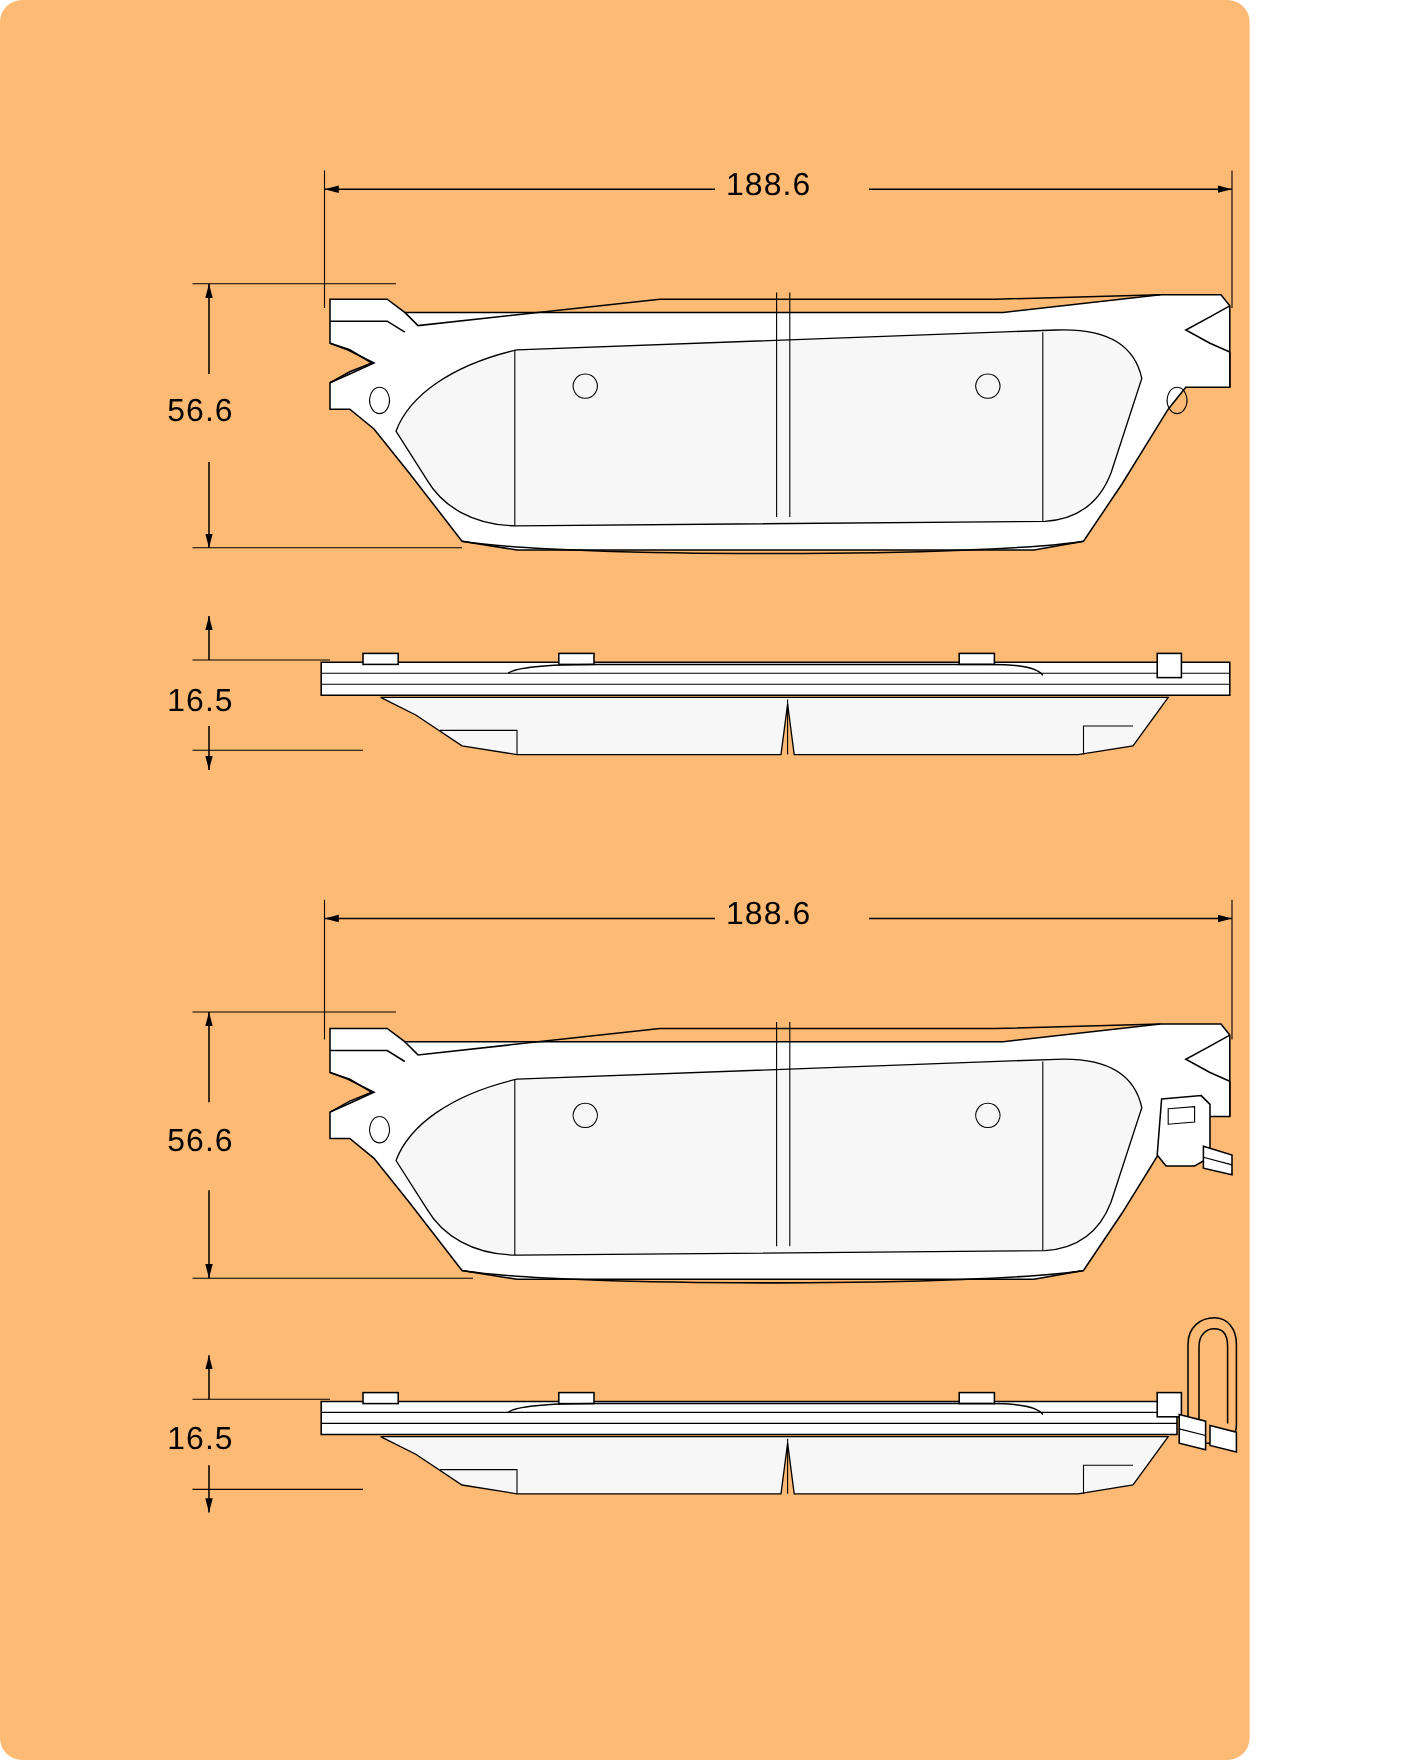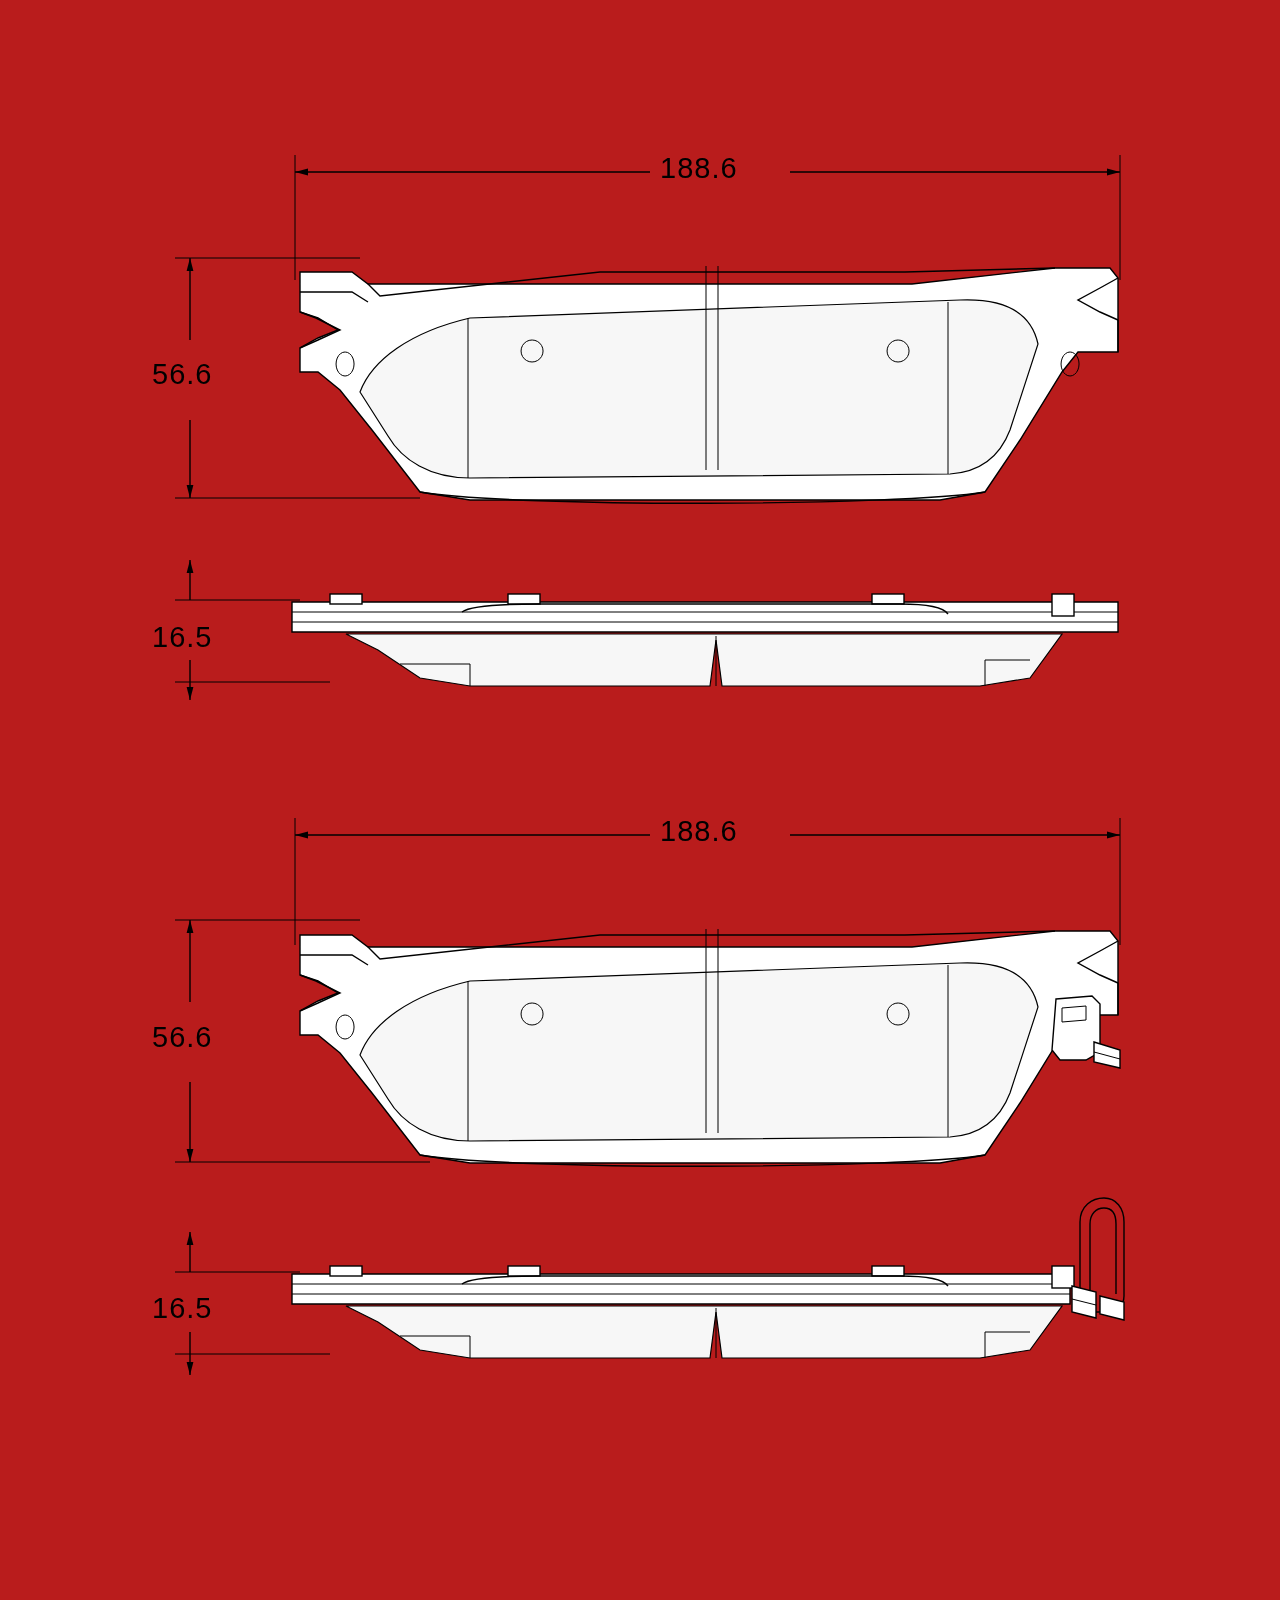--- a/index.html
+++ b/index.html
@@ -8,23 +8,24 @@
     background: #ffffff;
   }
   body {
     width: 1280px;
     height: 1600px;
     font-family: "Liberation Sans", sans-serif;
     overflow: hidden;
   }
   #sheet {
     position: relative;
-    width: 1280px;
+    width: 1136px;
     height: 1600px;
-    background: #b91c1c;
+    background: #fdba74;
+    border-radius: 20px;
   }
   .dim-label {
     position: absolute;
     font-family: "Liberation Sans", sans-serif;
     font-size: 29px;
     color: #000000;
     letter-spacing: 1px;
     white-space: nowrap;
   }
   svg.drawing {

